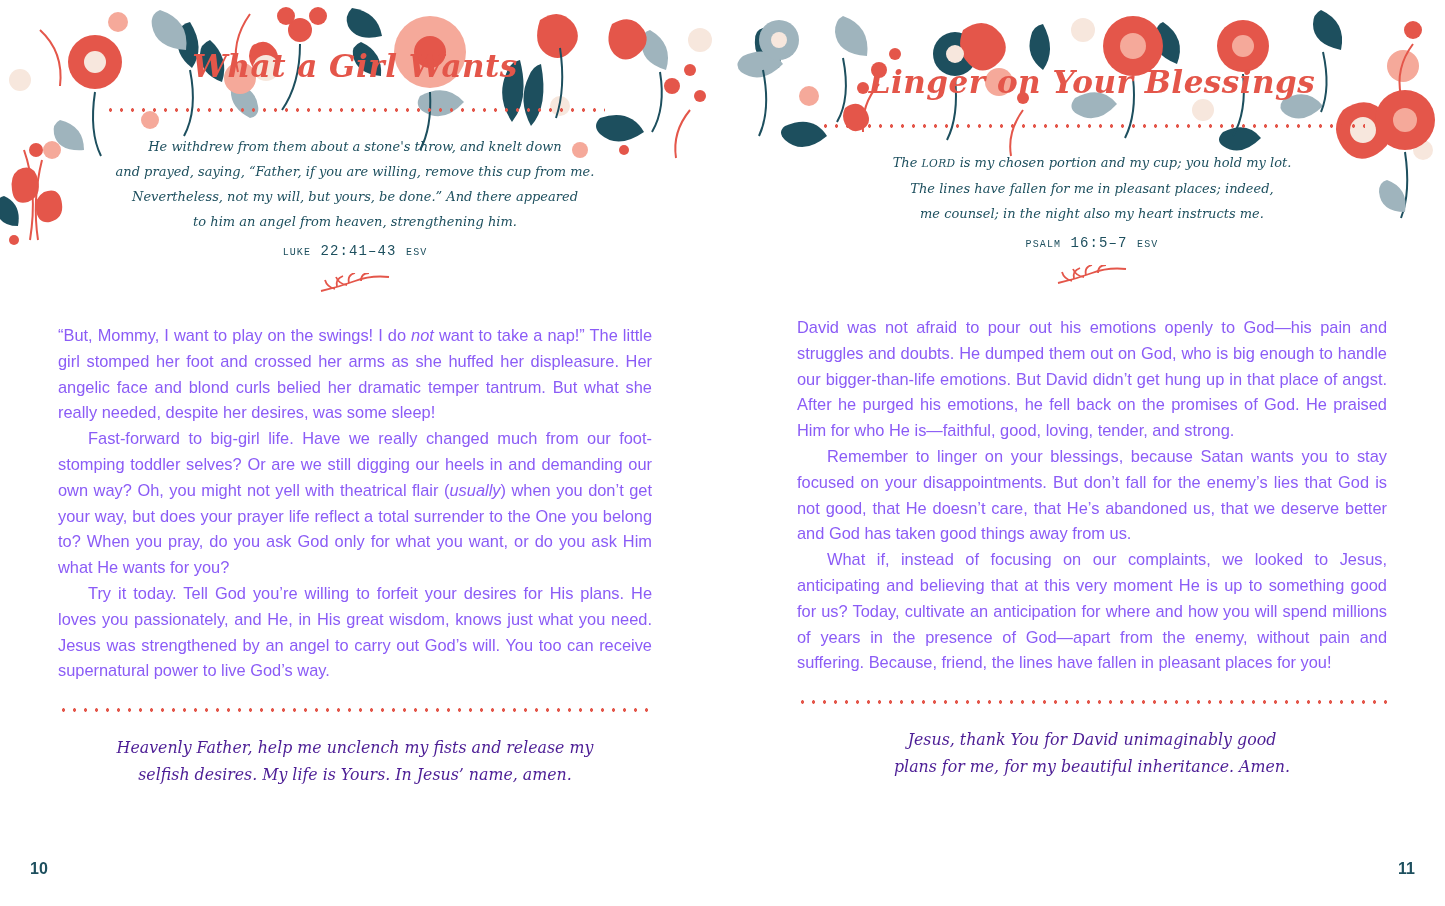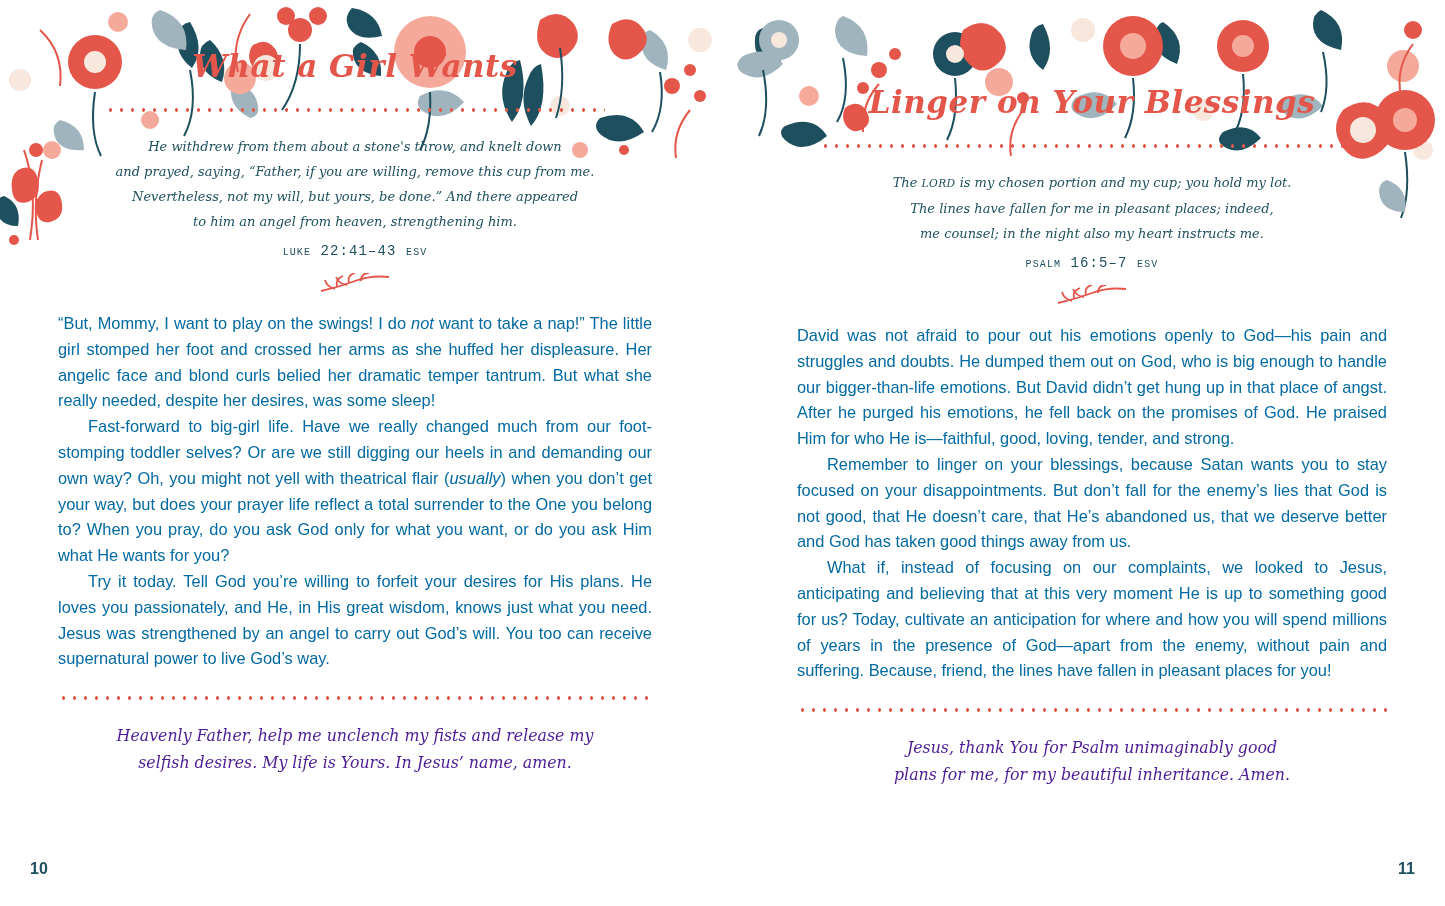--- a/index.html
+++ b/index.html
@@ -58,21 +58,21 @@
     font-family: "DejaVu Serif", serif;
     font-style: italic;
     font-weight: bold;
     color: #e4564a;
     font-size: 31px;
     letter-spacing: 0.5px;
     margin: 0;
     padding-top: 48px;
     height: 46px;
   }
-  .title.right { padding-top: 84px; }
+  .title.right { padding-top: 64px; }
 
   .dot-rule {
     margin: 14px auto 0 auto;
     height: 4px;
     background-image: radial-gradient(circle, #e4564a 1.6px, rgba(255,255,255,0) 1.9px);
     background-size: 11px 4px;
     background-repeat: repeat-x;
   }
   .dot-rule.top { width: 500px; }
   .dot-rule.top.r { width: 545px; }
@@ -105,23 +105,23 @@
     margin-top: 14px;
     height: 26px;
   }
   .sprig svg { display: inline-block; }
 
   
   .body-text {
     font-family: "Liberation Sans", sans-serif;
     font-size: 16.4px;
     line-height: 25.8px;
-    color: #0369a1;
+    color: #8b5cf6;
     text-align: justify;
-    margin-top: 12px;
+    margin-top: 24px;
   }
   .body-text p { margin: 0; }
   .body-text p.indent { text-indent: 30px; }
   .body-text i { font-style: italic; }
   .smallcaps { font-size: 0.82em; letter-spacing: 0.4px; }
 
   
   .prayer {
     font-family: "DejaVu Serif", serif;
     font-style: italic;
@@ -405,21 +405,21 @@
 
       <div class="body-text">
         <p>David was not afraid to pour out his emotions openly to God—his pain and struggles and doubts. He dumped them out on God, who is big enough to handle our bigger-than-life emotions. But David didn’t get hung up in that place of angst. After he purged his emotions, he fell back on the promises of God. He praised Him for who He is—faithful, good, loving, tender, and strong.</p>
         <p class="indent">Remember to linger on your blessings, because Satan wants you to stay focused on your disappointments. But don’t fall for the enemy’s lies that God is not good, that He doesn’t care, that He’s abandoned us, that we deserve better and God has taken good things away from us.</p>
         <p class="indent">What if, instead of focusing on our complaints, we looked to Jesus, anticipating and believing that at this very moment He is up to something good for us? Today, cultivate an anticipation for where and how you will spend millions of years in the presence of God—apart from the enemy, without pain and suffering. Because, friend, the lines have fallen in pleasant places for you!</p>
       </div>
 
       <div class="dot-rule bottom" style="margin-top:24px;width:590px;"></div>
 
       <div class="prayer">
-        <span class="line">Jesus, thank You for Psalm unimaginably good</span>
+        <span class="line">Jesus, thank You for David unimaginably good</span>
         <span class="line">plans for me, for my beautiful inheritance. Amen.</span>
       </div>
     </div>
 
     <div class="folio right">11</div>
   </div>
 
 </div>
 
 </body></html>

